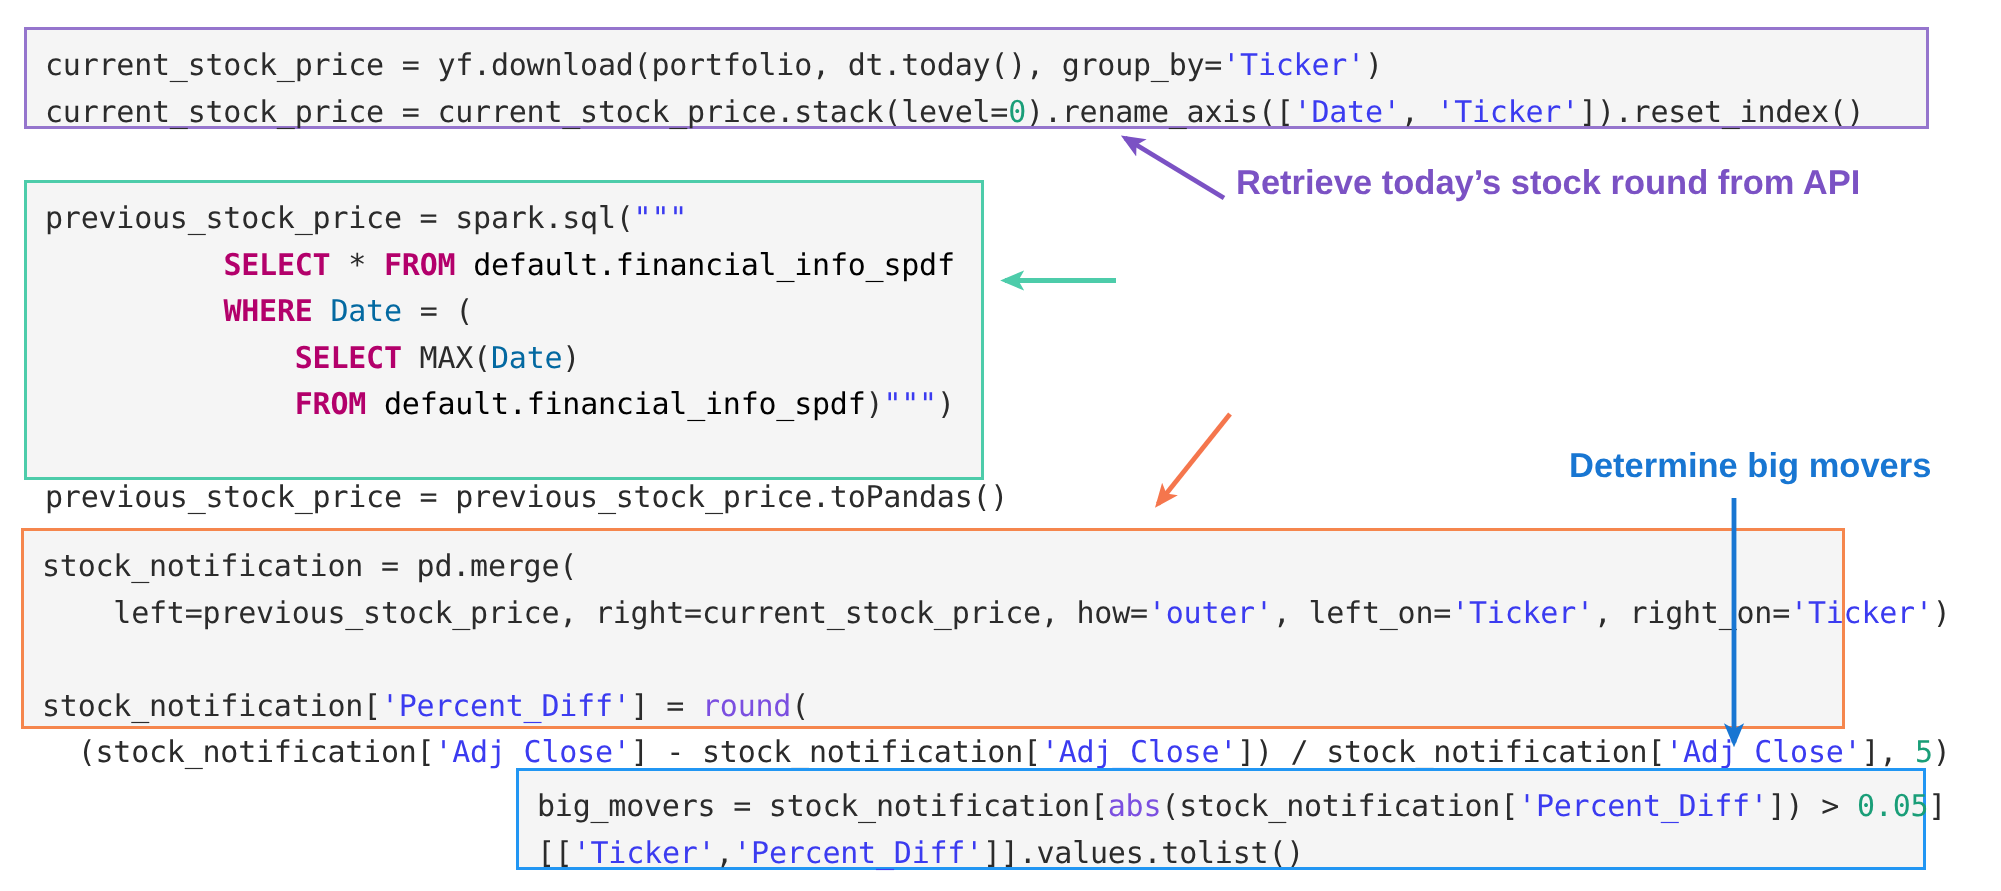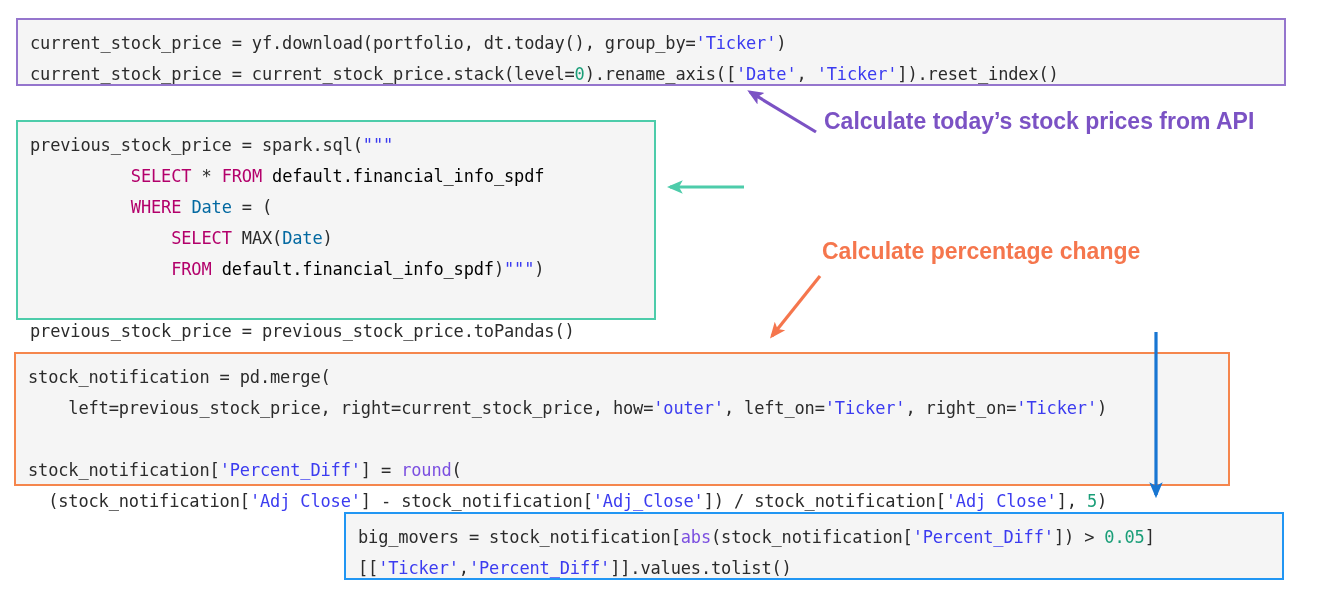--- a/index.html
+++ b/index.html
@@ -14,33 +14,33 @@
   }
   #stage { position: absolute; inset: 0; }
 
   
   .code-block {
     position: absolute;
     background: #f5f5f5;
     border: 2px solid #999;
     box-sizing: border-box;
     font-family: "DejaVu Sans Mono", monospace;
-    font-size: 17px;
+    font-size: 20px;
     line-height: 31px;
     color: #2b2b2b;
     white-space: pre;
     padding: 8px 10px 8px 12px;
     letter-spacing: -0.15px;
   }
   .code-line { white-space: pre; }
 
   
   .t-str   { color: #3b3bf0; }      
   .t-num   { color: #1a9e78; }      
-  .t-kw    { color: #b3006b; font-weight: normal; }  
+  .t-kw    { color: #b3006b; font-weight: bold; }  
   .t-col   { color: #0369a1; }      
   .t-tbl   { color: #000000; }      
   .t-fn    { color: #7b4fe0; }      
   .t-plain { color: #2b2b2b; }
 
   
   .anno {
     position: absolute;
     font-family: "Liberation Sans", sans-serif;
     font-size: 23px;
@@ -63,41 +63,41 @@
   <div class="code-block" id="block-3" style="left:344px; top:512px; width:940px; height:68px; border-color:#2196F3;"><div class="code-line"><span class="t-plain">big_movers = stock_notification[</span><span class="t-fn">abs</span><span class="t-plain">(stock_notification[</span><span class="t-str">'Percent_Diff'</span><span class="t-plain">]) &gt; </span><span class="t-num">0.05</span><span class="t-plain">]</span></div><div class="code-line"><span class="t-plain">[[</span><span class="t-str">'Ticker'</span><span class="t-plain">,</span><span class="t-str">'Percent_Diff'</span><span class="t-plain">]].values.tolist()</span></div></div>
 
   <svg class="arrow-svg" style="left:744px; top:88px; width:80px; height:50px;" viewBox="0 0 80 50">
     <defs>
       <marker id="mk-purple" markerWidth="5" markerHeight="5" refX="4" refY="2.5" orient="auto" markerUnits="strokeWidth">
         <path d="M5,2.5 L0,0.4 L1.2,2.5 L0,4.6 Z" fill="#7B52C4"></path>
       </marker>
     </defs>
     <line x1="72" y1="44" x2="6" y2="4" stroke="#7B52C4" stroke-width="3.2" marker-end="url(#mk-purple)"></line>
   </svg>
-  <div class="anno" style="left:824px; top:108px; color:#7B52C4;">Calculate today’s stock prices from API</div>
+  <div class="anno" style="left:824px; top:108px; color:#7B52C4;">Retrieve today’s stock round from API</div>
 
   <svg class="arrow-svg" style="left:664px; top:176px; width:84px; height:22px;" viewBox="0 0 84 22">
     <defs>
       <marker id="mk-teal" markerWidth="5" markerHeight="5" refX="4" refY="2.5" orient="auto" markerUnits="strokeWidth">
         <path d="M5,2.5 L0,0.4 L1.2,2.5 L0,4.6 Z" fill="#4DCCAA"></path>
       </marker>
     </defs>
     <line x1="80" y1="11" x2="6" y2="11" stroke="#4DCCAA" stroke-width="3.2" marker-end="url(#mk-teal)"></line>
   </svg>
 
-  <div class="anno" style="left:822px; top:238px; color:#F5764D;">Calculate percentage change</div>
   <svg class="arrow-svg" style="left:762px; top:272px; width:66px; height:72px;" viewBox="0 0 66 72">
     <defs>
       <marker id="mk-orange" markerWidth="5" markerHeight="5" refX="4" refY="2.5" orient="auto" markerUnits="strokeWidth">
         <path d="M5,2.5 L0,0.4 L1.2,2.5 L0,4.6 Z" fill="#F5764D"></path>
       </marker>
     </defs>
     <line x1="58" y1="4" x2="10" y2="64" stroke="#F5764D" stroke-width="3.2" marker-end="url(#mk-orange)"></line>
   </svg>
 
+  <div class="anno" style="left:1046px; top:297px; color:#1876D2;">Determine big movers</div>
   <svg class="arrow-svg" style="left:1146px; top:330px; width:22px; height:175px;" viewBox="0 0 22 175">
     <defs>
       <marker id="mk-blue" markerWidth="5" markerHeight="5" refX="4" refY="2.5" orient="auto" markerUnits="strokeWidth">
         <path d="M5,2.5 L0,0.4 L1.2,2.5 L0,4.6 Z" fill="#1876D2"></path>
       </marker>
     </defs>
     <line x1="10" y1="2" x2="10" y2="165" stroke="#1876D2" stroke-width="3.2" marker-end="url(#mk-blue)"></line>
   </svg>
 
 </div>

